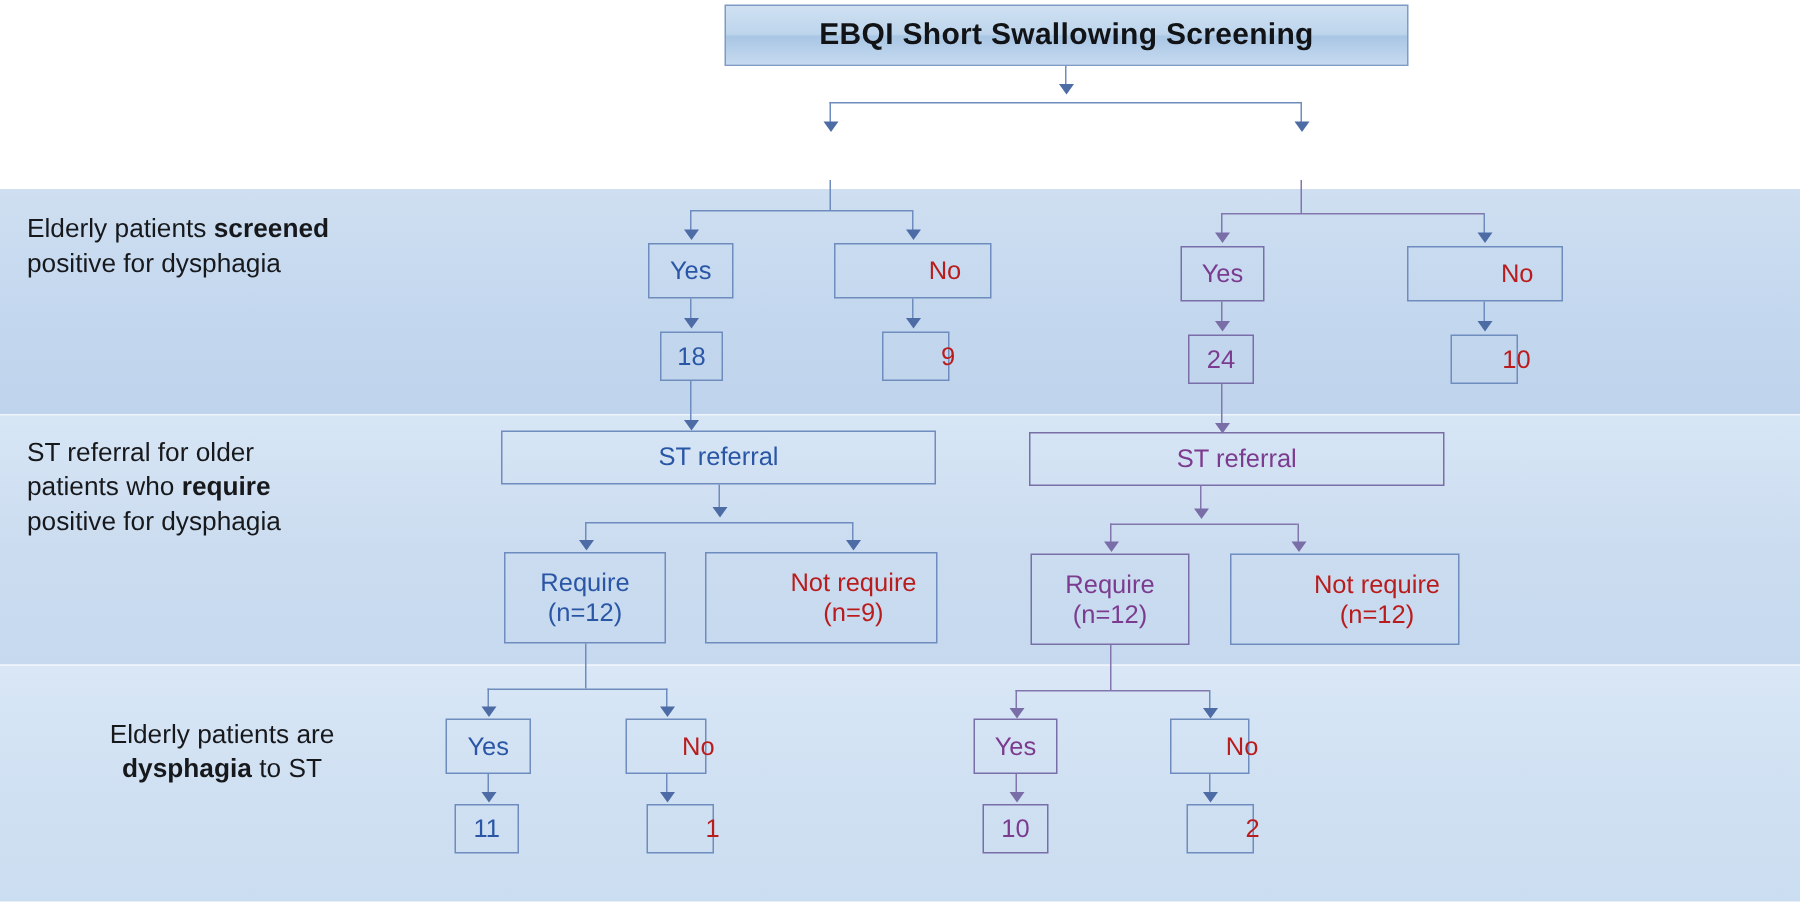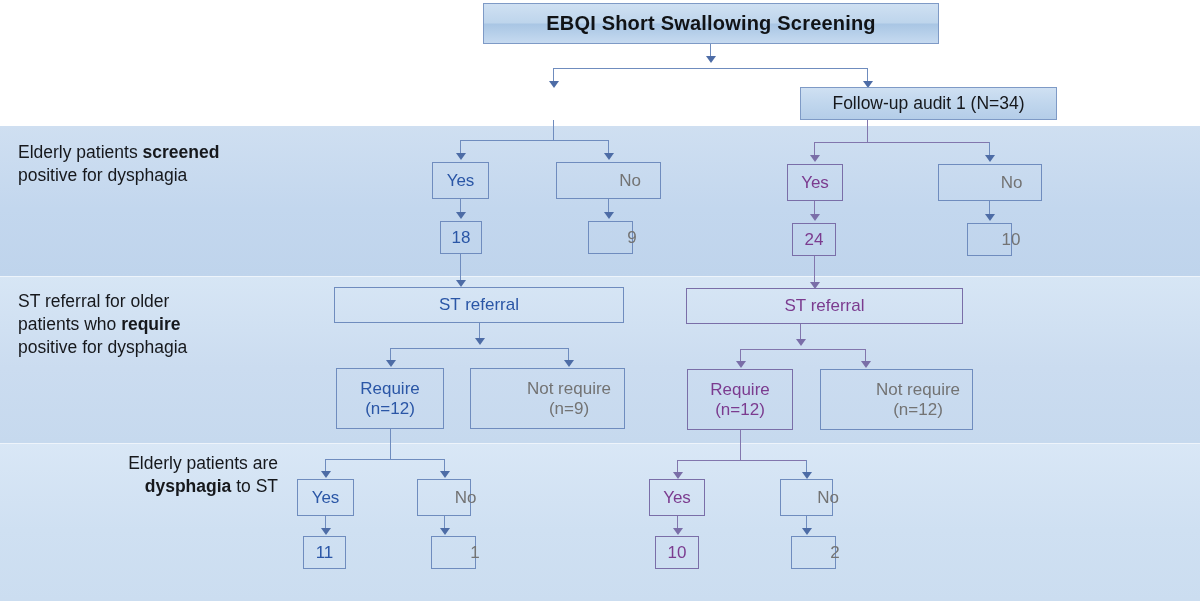--- a/index.html
+++ b/index.html
@@ -16,21 +16,21 @@
   
   .rowlabel{position:absolute;color:#16181c;font-size:17.5px;line-height:23px;}
   .rowlabel b{font-weight:bold;}
 
   
   .box{position:absolute;box-sizing:border-box;border:1.6px solid #6f8cbe;
        display:flex;align-items:center;justify-content:center;text-align:center;
        font-size:17px;line-height:20px;color:#16181c;background:transparent;}
   .box.blue{color:#2a56a6;border-color:#6f8cbe;}
   .box.purple{color:#7b3b8f;border-color:#7a6ea8;}
-  .box.dark{color:#737373;padding-left:43px;}
+  .box.dark{color:#b91c1c;padding-left:43px;}
 
   
   .titlebox{position:absolute;box-sizing:border-box;border:1.4px solid #7e9ac6;
     background:linear-gradient(180deg,#cfe0f2 0%,#bed5ec 48%,#a9c6e4 52%,#c6daf0 100%);
     display:flex;align-items:center;justify-content:center;
     font-size:20px;font-weight:bold;color:#111316;letter-spacing:.2px;}
 
   
   .auditbox{position:absolute;box-sizing:border-box;border:1.4px solid #7e9ac6;
     background:linear-gradient(180deg,#cfe0f2 0%,#c0d6ed 50%,#b4cde8 100%);
@@ -60,25 +60,24 @@
   <div class="titlebox" style="left:483px;top:3px;width:456px;height:41px;">EBQI Short Swallowing Screening</div>
 
   <div class="ln v" style="left:710px;top:44px;height:14px;"></div>
   <div class="ar" style="left:706px;top:56px;"></div>
   <div class="ln h" style="left:553px;top:68px;width:315px;"></div>
   <div class="ln v" style="left:553px;top:68px;height:15px;"></div>
   <div class="ar" style="left:549px;top:81px;"></div>
   <div class="ln v" style="left:867px;top:68px;height:15px;"></div>
   <div class="ar" style="left:863px;top:81px;"></div>
 
-  <div class="auditbox" style="left:800px;top:87px;width:257px;height:33px;">Follow-up audit 1 (N=34)</div>
 
   <div class="rowlabel" style="left:18px;top:141px;width:250px;text-align:left;">Elderly patients <b>screened</b><br>positive for dysphagia</div>
   <div class="rowlabel" style="left:18px;top:290px;width:260px;text-align:left;">ST referral for older<br>patients who <b>require</b><br>positive for dysphagia</div>
-  <div class="rowlabel" style="left:18px;top:452px;width:260px;text-align:right;">Elderly patients are<br><b>dysphagia</b> to ST</div>
+  <div class="rowlabel" style="left:18px;top:478px;width:260px;text-align:center;">Elderly patients are<br><b>dysphagia</b> to ST</div>
 
   <div class="ln v" style="left:553px;top:120px;height:20px;"></div>
   <div class="ln h" style="left:460px;top:140px;width:148px;"></div>
   <div class="ln v" style="left:460px;top:140px;height:15px;"></div>
   <div class="ar" style="left:456px;top:153px;"></div>
   <div class="ln v" style="left:608px;top:140px;height:15px;"></div>
   <div class="ar" style="left:604px;top:153px;"></div>
 
   <div class="box blue" style="left:432px;top:162px;width:57px;height:37px;">Yes</div>
   <div class="box dark" style="left:556px;top:162px;width:105px;height:37px;">No</div>

